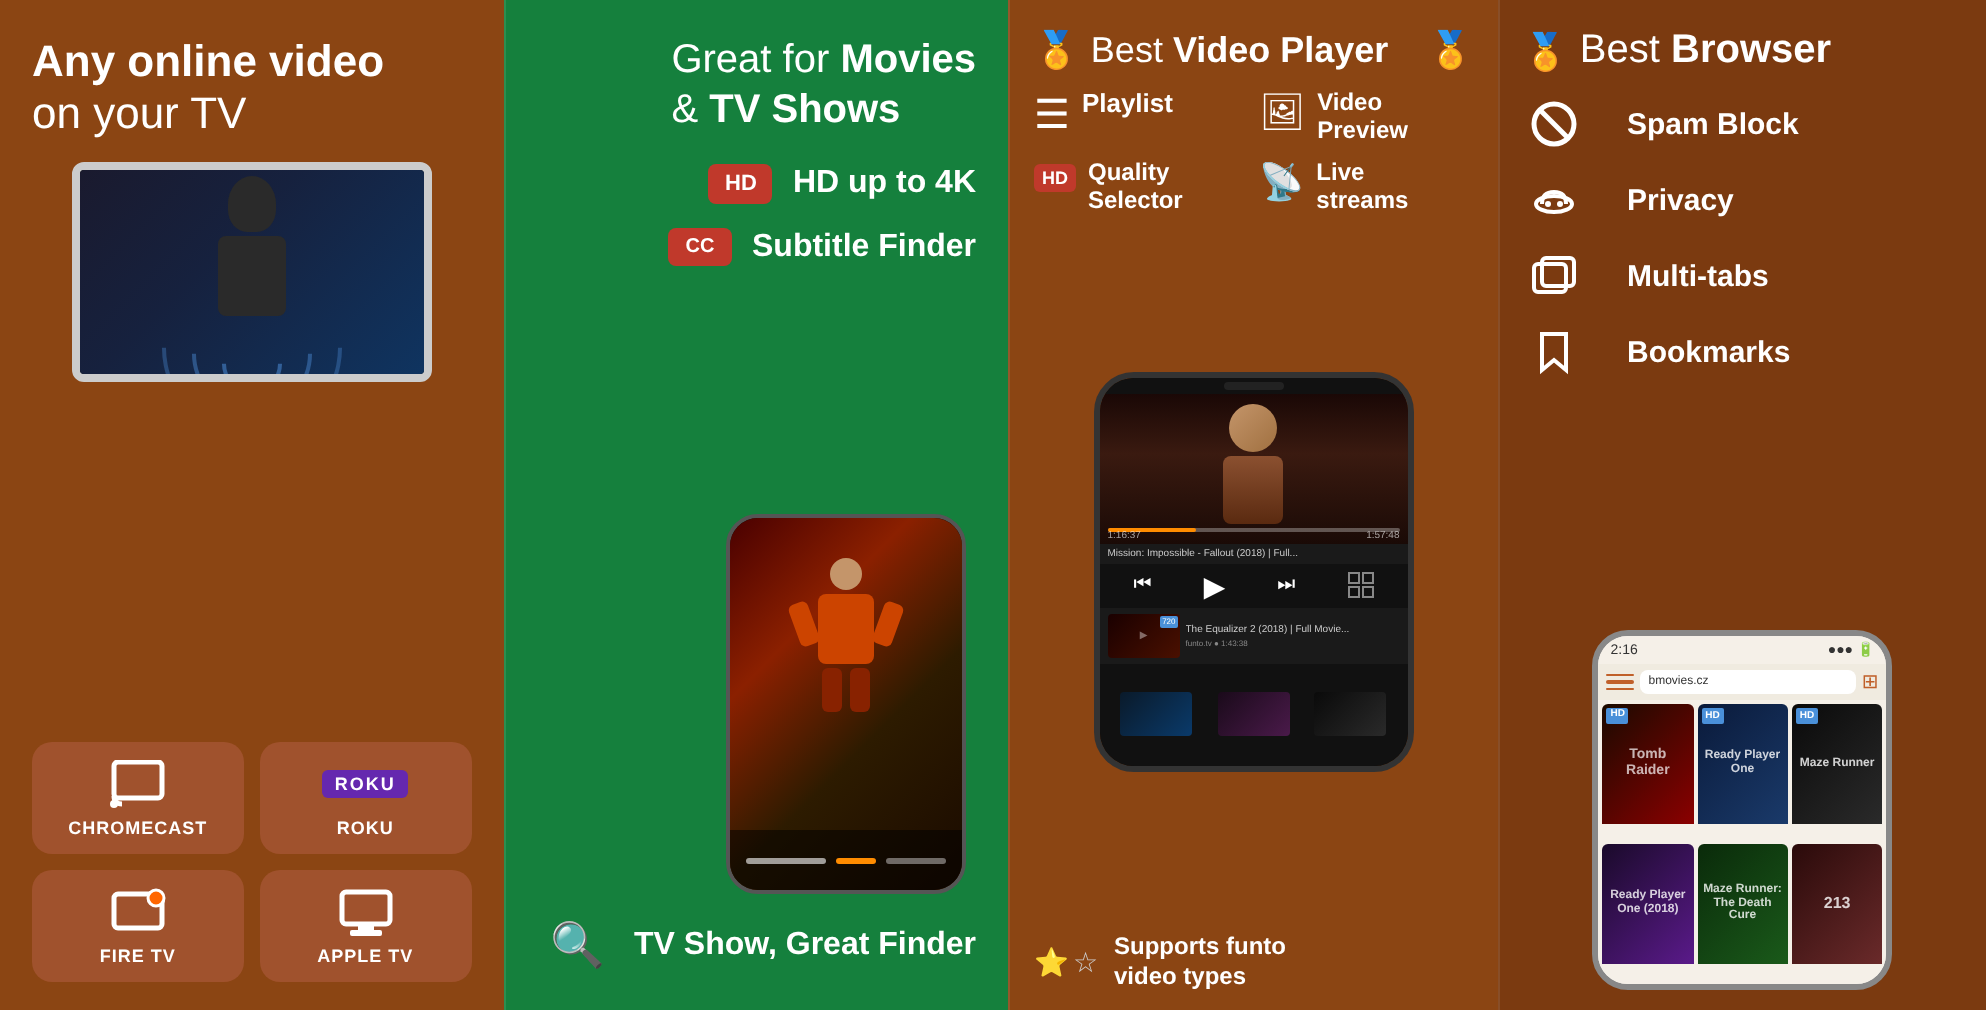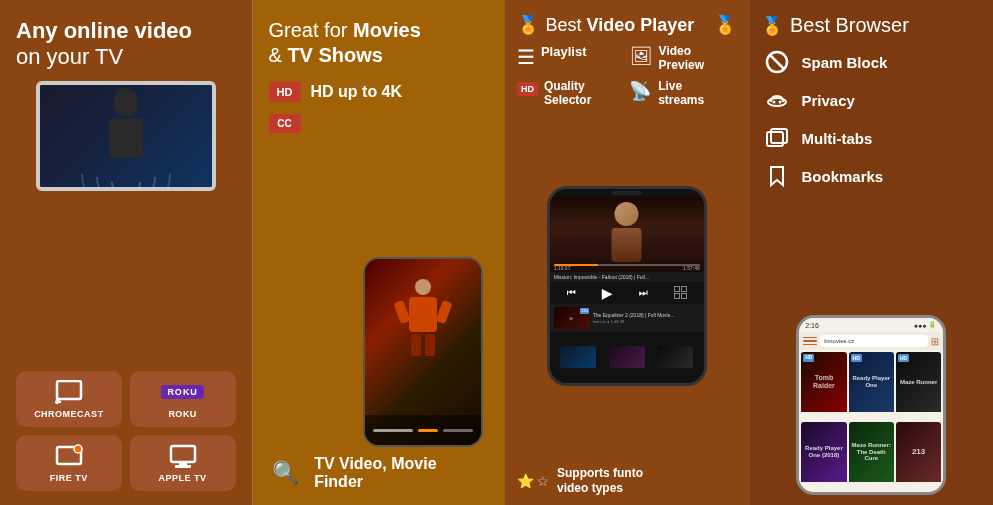--- a/index.html
+++ b/index.html
@@ -90,24 +90,25 @@
       color: white;
       font-size: 9px;
       font-weight: 900;
       padding: 2px 6px;
       border-radius: 3px;
       letter-spacing: 1px;
     }
 
     
     .panel-2 {
-      background: #a16207;
+      background: #15803d;
       color: white;
       padding: 18px 16px 14px;
       position: relative;
+      align-items: flex-end;
     }
     .feature-row {
       display: flex;
       align-items: center;
       gap: 10px;
       margin-bottom: 12px;
     }
     .feature-badge {
       background: #c0392b;
       color: white;
@@ -256,32 +257,32 @@
       display: flex;
       align-items: center;
       gap: 6px;
       margin-bottom: 10px;
     }
     .panel-4-title {
       font-size: 20px;
       font-weight: 400;
     }
     .panel-4-title strong {
-      font-weight: 400;
+      font-weight: 700;
     }
     .browser-features {
       display: flex;
       flex-direction: column;
       gap: 8px;
       margin-bottom: 10px;
     }
     .browser-feat-row {
       display: flex;
       align-items: center;
-      gap: 10px;
+      gap: 22px;
     }
     .bf-icon {
       width: 30px;
       height: 30px;
       display: flex;
       align-items: center;
       justify-content: center;
       font-size: 20px;
       flex-shrink: 0;
     }
@@ -474,20 +475,21 @@
     <span> &amp; </span><strong>TV Shows</strong>
   </div>
 
   <div class="feature-row">
     <div class="feature-badge">HD</div>
     <span class="feature-text">HD up to 4K</span>
   </div>
 
   <div class="feature-row">
     <div class="cc-badge">CC</div>
+    <span class="feature-text">Subtitle Finder</span>
   </div>
 
   <div style="flex:1; position:relative; margin-top:10px;">
     <div style="position:absolute; right:-5px; bottom:-10px; width:130px; height:200px;">
       <div style="width:120px; height:190px; background:linear-gradient(160deg,#1a0a00,#3d1a00); border-radius:16px; overflow:hidden; border:2.5px solid #555; position:relative;">
 
         <div style="width:100%; height:100%; background:linear-gradient(135deg, #4a0000 0%, #8B2000 30%, #2d1b00 60%, #1a0a00 100%); display:flex; align-items:center; justify-content:center; position:relative;">
 
           <div style="position:absolute; top:20px; left:50%; transform:translateX(-50%); width:60px; height:80px;">
             <div style="width:16px; height:16px; background:#c4956a; border-radius:50%; margin:0 auto 2px;"></div>
@@ -506,21 +508,21 @@
             <div style="width:20px; height:3px; background:#ff8c00; border-radius:2px;"></div>
             <div style="width:30px; height:3px; background:rgba(255,255,255,0.4); border-radius:2px;"></div>
           </div>
         </div>
       </div>
     </div>
   </div>
 
   <div class="search-row" style="margin-top:auto; padding-top:8px;">
     <div class="search-icon-circle">🔍</div>
-    <span class="search-text">TV Video, Movie Finder</span>
+    <span class="search-text">TV Show, Great Finder</span>
   </div>
 </div>
 
 <div class="panel panel-3">
 
   <div class="panel-3-header">
     <span class="award-icon">🏅</span>
     <div class="panel-3-title">
       <span>Best </span><strong>Video Player</strong>
     </div>

